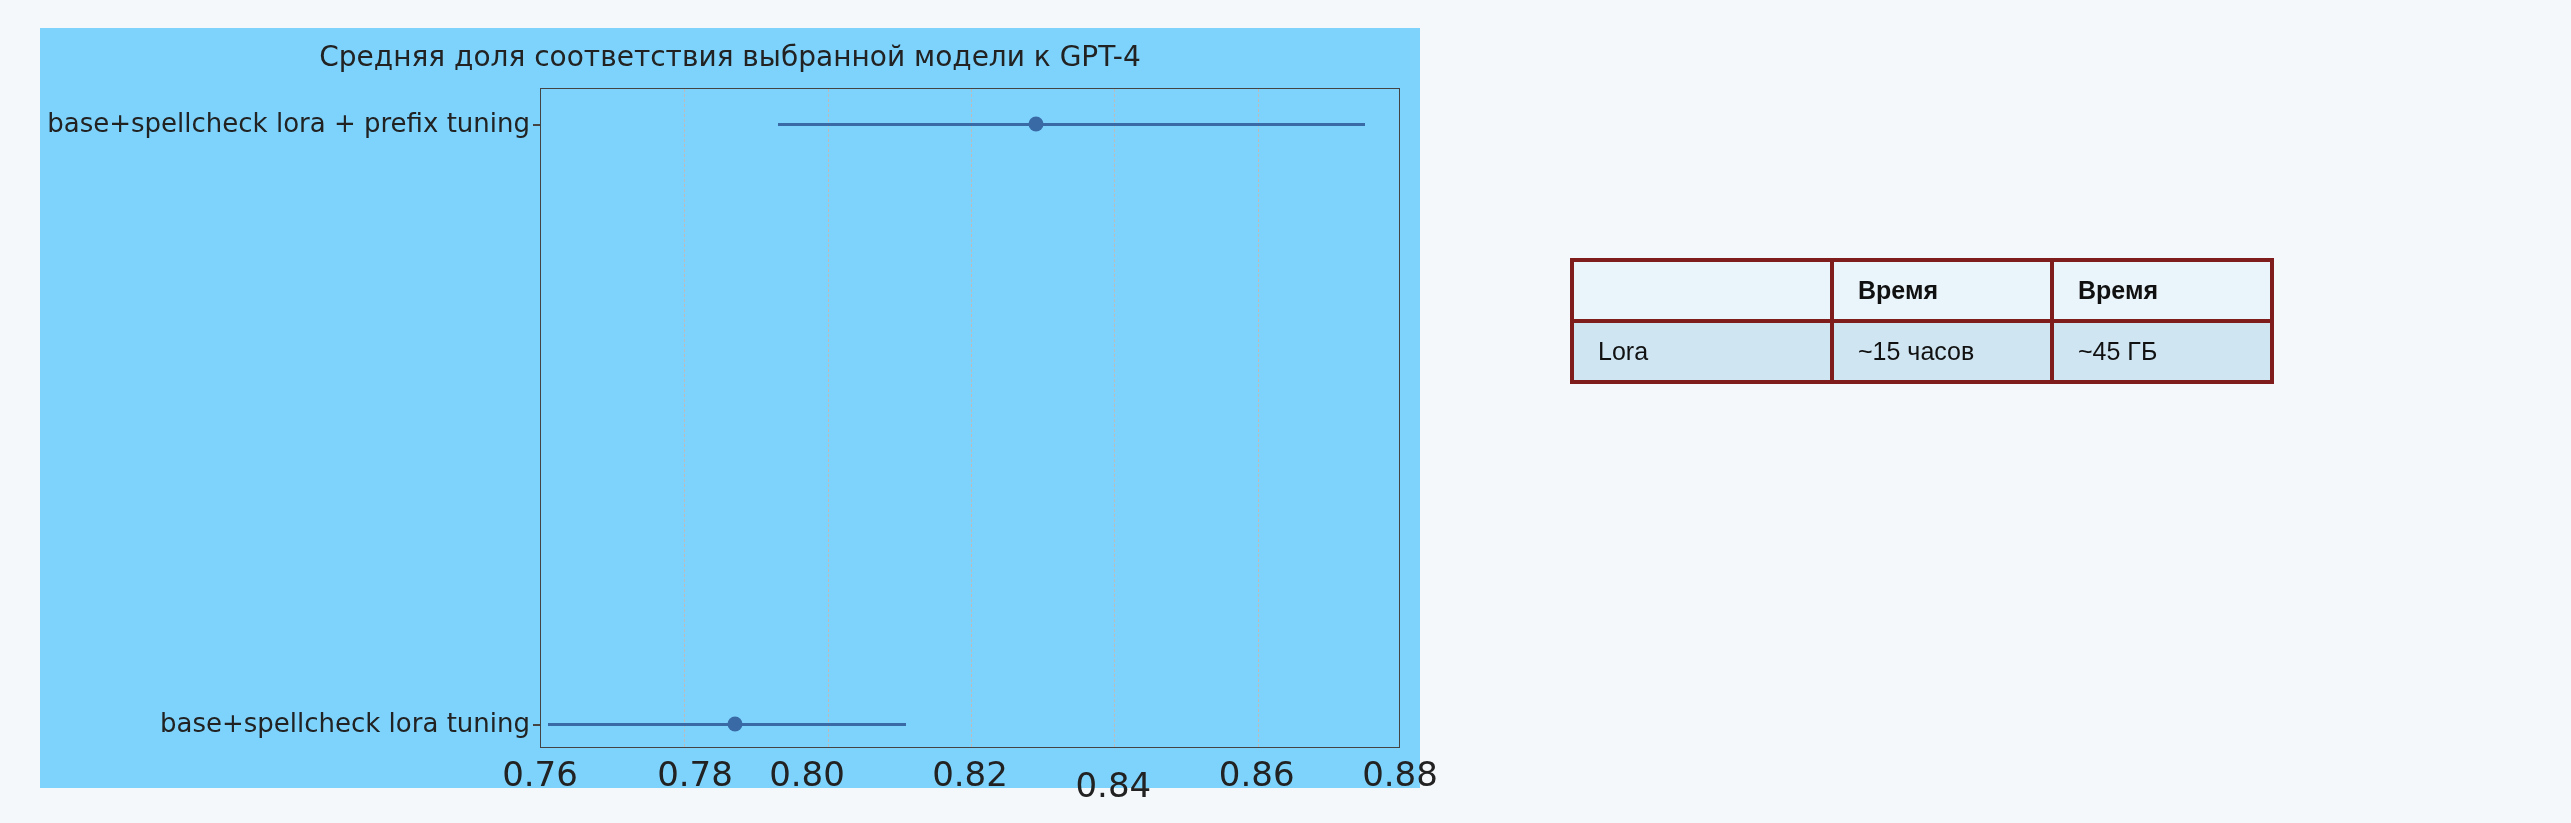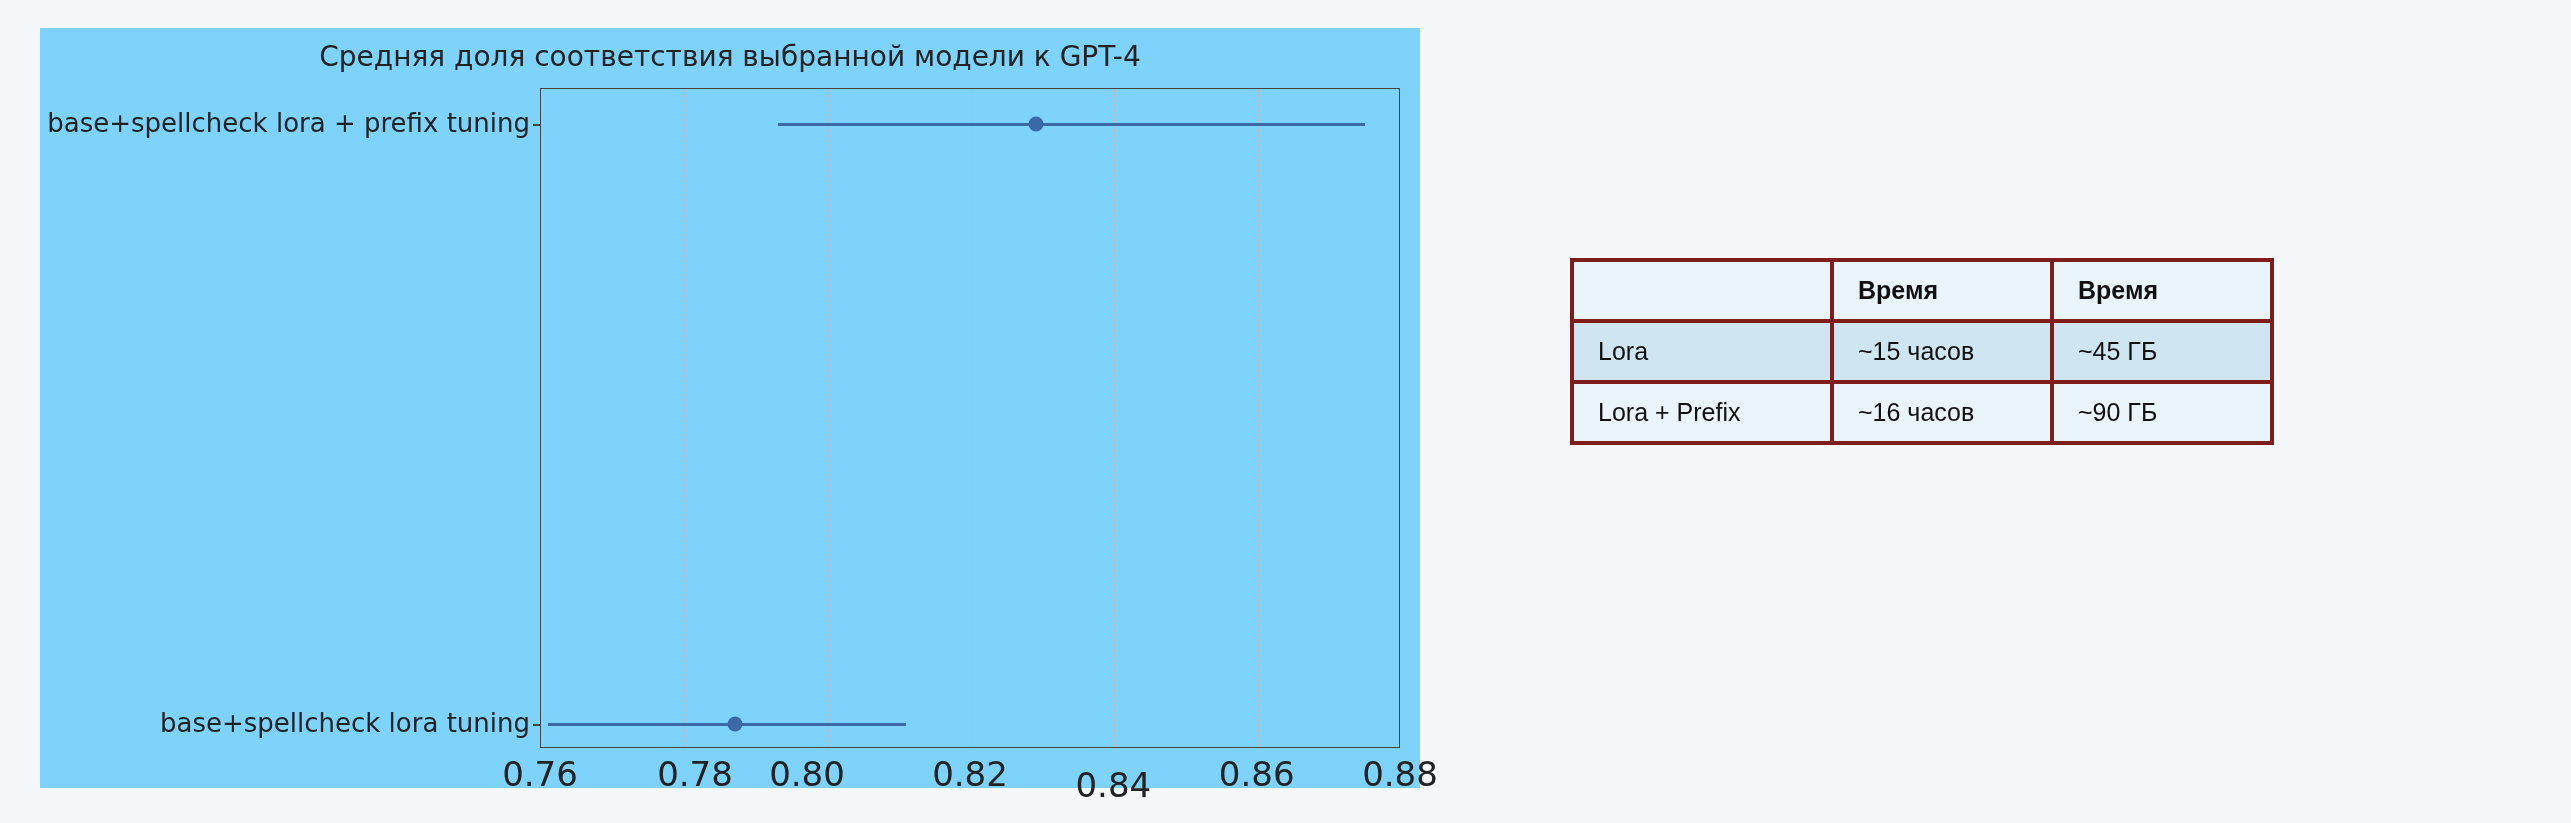--- a/index.html
+++ b/index.html
@@ -158,20 +158,15 @@
         <th>Время</th>
         <th>Время</th>
       </tr>
     </thead>
     <tbody>
       <tr>
         <td>Lora</td>
         <td>~15 часов</td>
         <td>~45 ГБ</td>
       </tr>
-      <tr>
-        <td>Lora + Prefix</td>
-        <td>~16 часов</td>
-        <td>~90 ГБ</td>
-      </tr>
     </tbody>
   </table>
 </div>
 
 </body></html>

